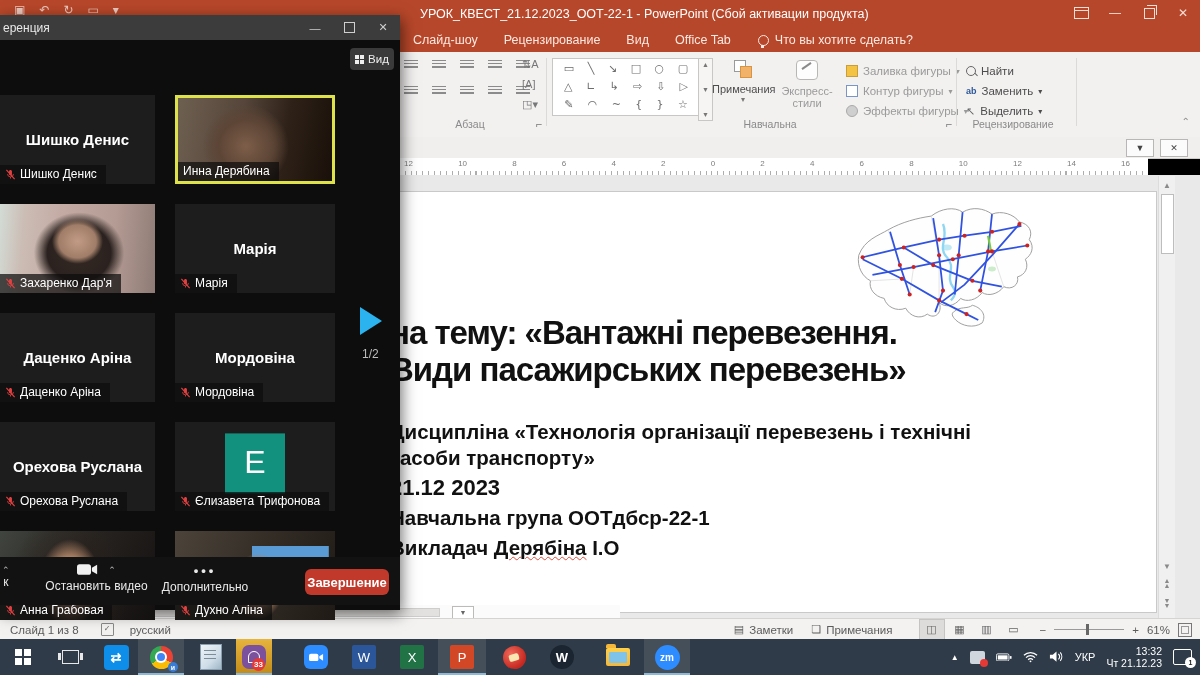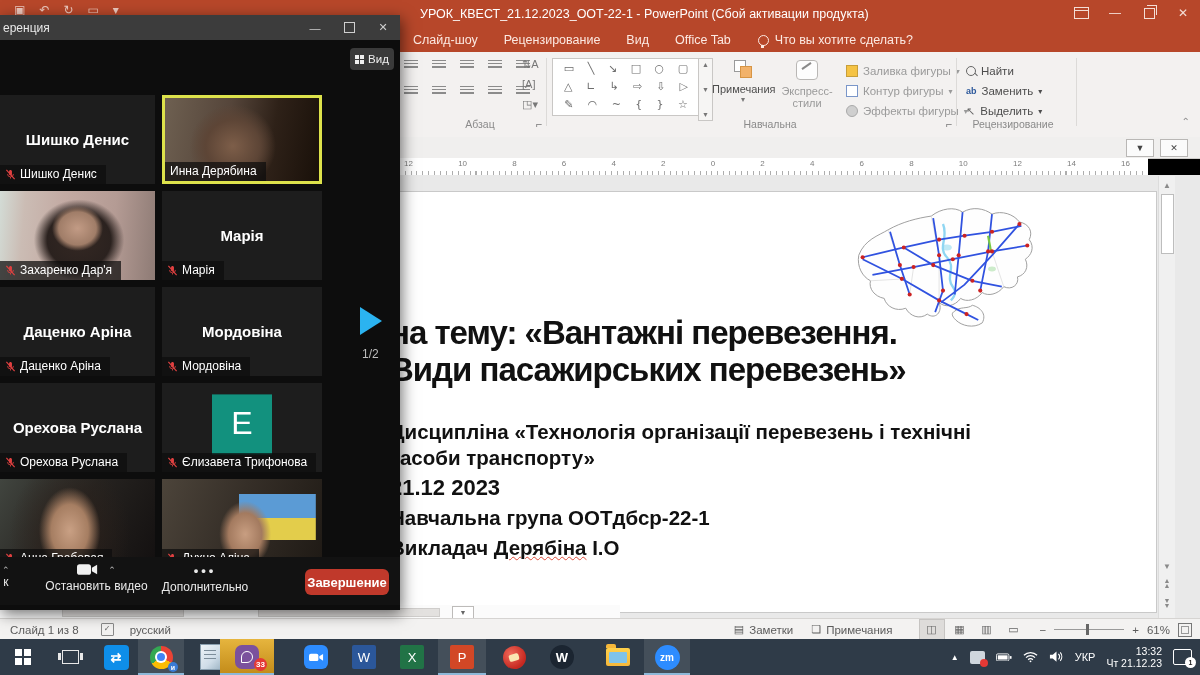--- a/index.html
+++ b/index.html
@@ -90,21 +90,21 @@
   .zoomwin{left:0;top:15px;width:400px;height:595px;background:#0d0d0d;box-shadow:2px 4px 14px rgba(0,0,0,.55);z-index:10;}
   .z-titlebar{left:0;top:0;width:400px;height:25px;background:#3c3c3c;color:#e8e8e8;font-size:12px;}
   .z-ctrl{width:34px;height:25px;display:flex;align-items:center;justify-content:center;color:#cfcfcf;font-size:11px;}
   .max-box{width:9px;height:9px;border:1.2px solid #cfcfcf;}
   .z-viewbtn{left:350px;top:33px;width:44px;height:22px;background:#3a3a3a;border-radius:4px;color:#efefef;font-size:11.5px;display:flex;align-items:center;justify-content:center;gap:4px;}
   .grid-ic{display:inline-block;width:9px;height:9px;background:
      linear-gradient(#efefef,#efefef) 0 0/4px 4px no-repeat,
      linear-gradient(#efefef,#efefef) 5px 0/4px 4px no-repeat,
      linear-gradient(#efefef,#efefef) 0 5px/4px 4px no-repeat,
      linear-gradient(#efefef,#efefef) 5px 5px/4px 4px no-repeat;}
-  .z-grid{left:0;top:80px;width:318px;display:grid;grid-template-columns:155px 160px;grid-auto-rows:89px;gap:7px;}
+  .z-grid{left:0;top:80px;width:318px;display:grid;grid-template-columns:155px 160px;grid-auto-rows:89px;gap:20px;}
   .tile{position:relative;background:#1d1d1d;overflow:hidden;}
   .tile .cname{position:absolute;inset:0;display:flex;align-items:center;justify-content:center;color:#fff;font-weight:bold;font-size:15px;}
   .plabel{position:absolute;left:0;bottom:0;display:flex;align-items:center;gap:4px;background:rgba(12,12,12,.72);color:#fff;font-size:12px;padding:2px 9px 3px 5px;white-space:nowrap;}
   .tile.active{border:3px solid #dde24b;}
   .v-inna{background:
     radial-gradient(60px 58px at 44% 58%,#7d5e49 0%,#5d4536 45%,rgba(0,0,0,0) 72%),
     linear-gradient(100deg,#6e6051 0%,#55453a 40%,#2e2118 68%,#191009 100%);}
   .v-daria{background:
     radial-gradient(34px 30px at 50% 42%,#c29b85 0%,#a07d68 55%,rgba(0,0,0,0) 75%),
     radial-gradient(58px 52px at 51% 55%,#342823 0%,#2b221f 55%,rgba(0,0,0,0) 78%),
@@ -215,21 +215,21 @@
         <span class="bars"></span>
         <span class="bars"></span>
         <span class="bars"></span>
         <span class="bars"></span>
       </div>
       <div class="abs" style="left:522px;top:6px;display:grid;grid-auto-rows:20px">
         <span class="mini">⇅A</span>
         <span class="mini">[A]</span>
         <span class="mini">◳▾</span>
       </div>
-      <div class="gname" style="left:440px;width:80px">Абзац</div>
+      <div class="gname" style="left:430px;width:80px">Абзац</div>
       <span class="abs mini" style="left:536px;top:66px">⌐</span>
       <div class="gsep" style="left:546px"></div>
 
       <div class="abs shape-gal">
         <div class="shape-row">
             <span>▭</span>
             <span>╲</span>
             <span>↘</span>
             <span>□</span>
             <span>○</span>
@@ -615,21 +615,21 @@
     <div class="tb-cell" style="left:96px;width:40px">
         <span class="ic24" style="background:#0e8ee9;font-size:13px;color:#fff">⇄</span>
       </div>
     <div class="tb-cell tb-open" style="left:138px;width:46px">
       <span class="chrome-ic"></span>
       <span class="badge" style="right:6px;bottom:3px;width:10px;height:10px;background:#3a7bd5;font-size:7px">и</span>
     </div>
     <div class="tb-cell" style="left:190px;width:42px">
         <span class="notepad-ic"></span>
       </div>
-    <div class="tb-cell" style="left:220px;width:54px;background:linear-gradient(#e6b53e,#c28a18);box-shadow:inset 0 -2px 0 #8db8d8">
+    <div class="tb-cell" style="left:236px;width:36px;background:linear-gradient(#e6b53e,#c28a18);box-shadow:inset 0 -2px 0 #8db8d8">
       <span class="viber-ic">
           <span class="phone-ic"></span>
         </span>
       <span class="badge" style="right:7px;bottom:4px;width:13px;height:13px;font-size:8px">33</span>
     </div>
     <div class="tb-cell" style="left:294px;width:44px">
         <span class="cam-sq">
           <svg viewBox="0 0 24 14" width="15">
             <rect x="0" y="1" width="15" height="12" rx="3" fill="#fff"></rect>
             <path d="M16.5 5l6-3.5v11l-6-4z" fill="#fff"></path>

